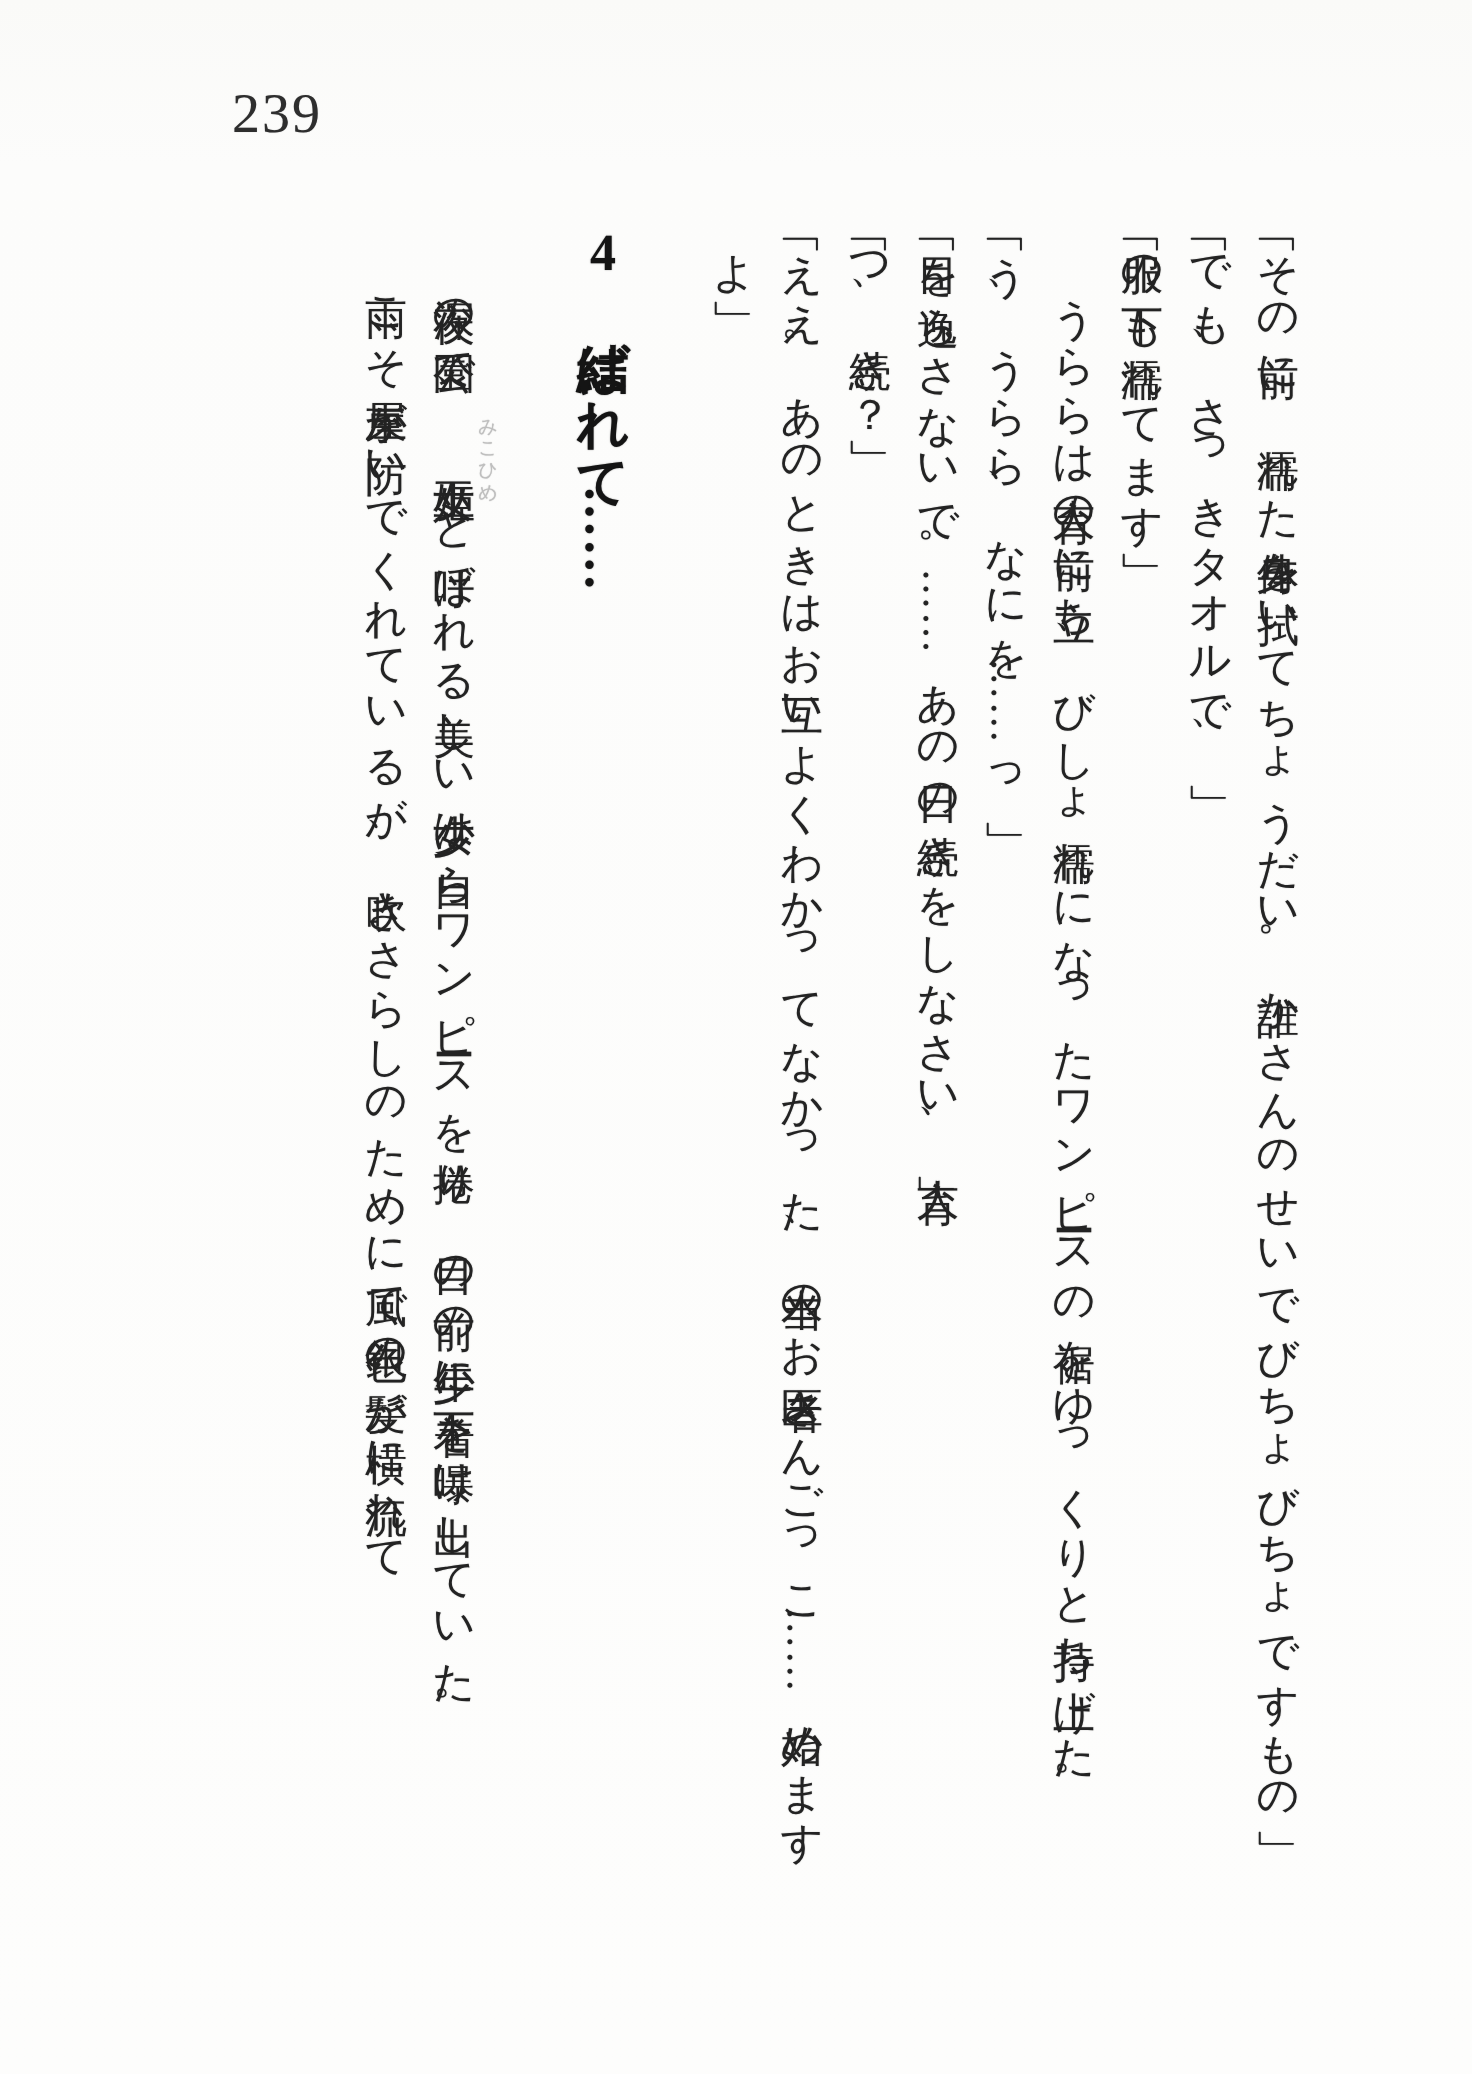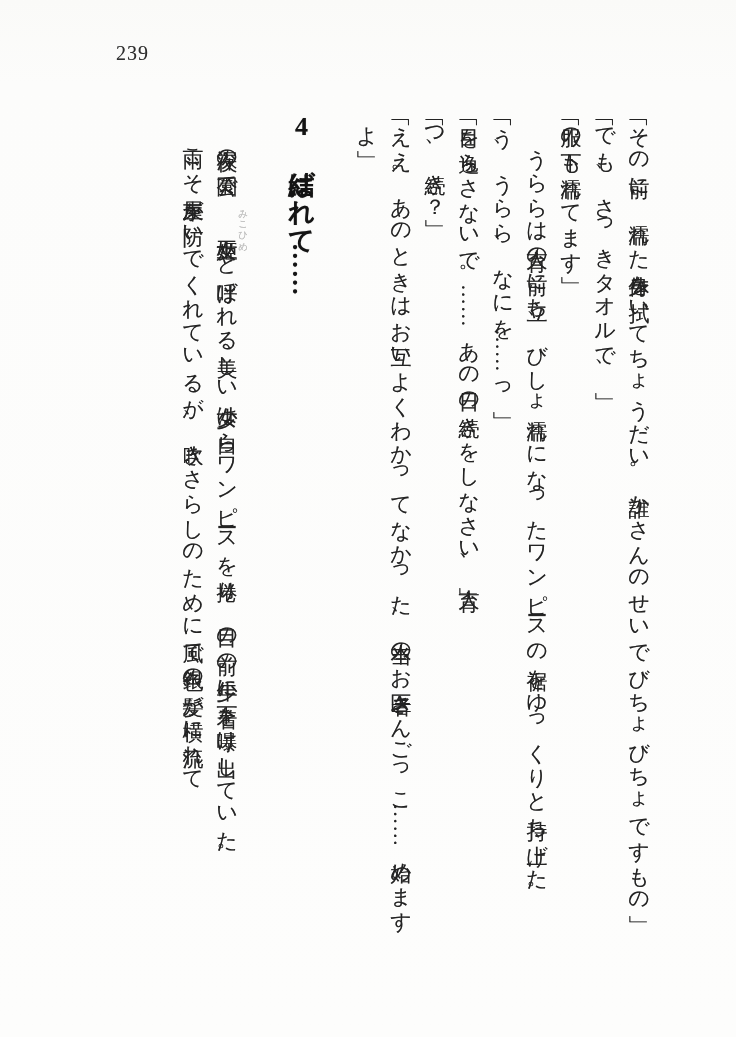--- a/index.html
+++ b/index.html
@@ -14,21 +14,21 @@
     position: relative;
     width: 736px;
     height: 1037px;
     background: linear-gradient(180deg, #fafaf8 0%, #fcfcfb 8%, #fdfdfc 100%);
     overflow: hidden;
   }
   .page-number {
     position: absolute;
     top: 42px;
     left: 116px;
-    font-size: 20px;
+    font-size: 28px;
     color: #2e2e2e;
     letter-spacing: 1px;
     text-shadow: 0 0 0.5px rgba(40,40,40,0.35);
   }
   .text-block {
     position: absolute;
     top: 112px;
     right: 80px;
     height: 832px;
     writing-mode: vertical-rl;

